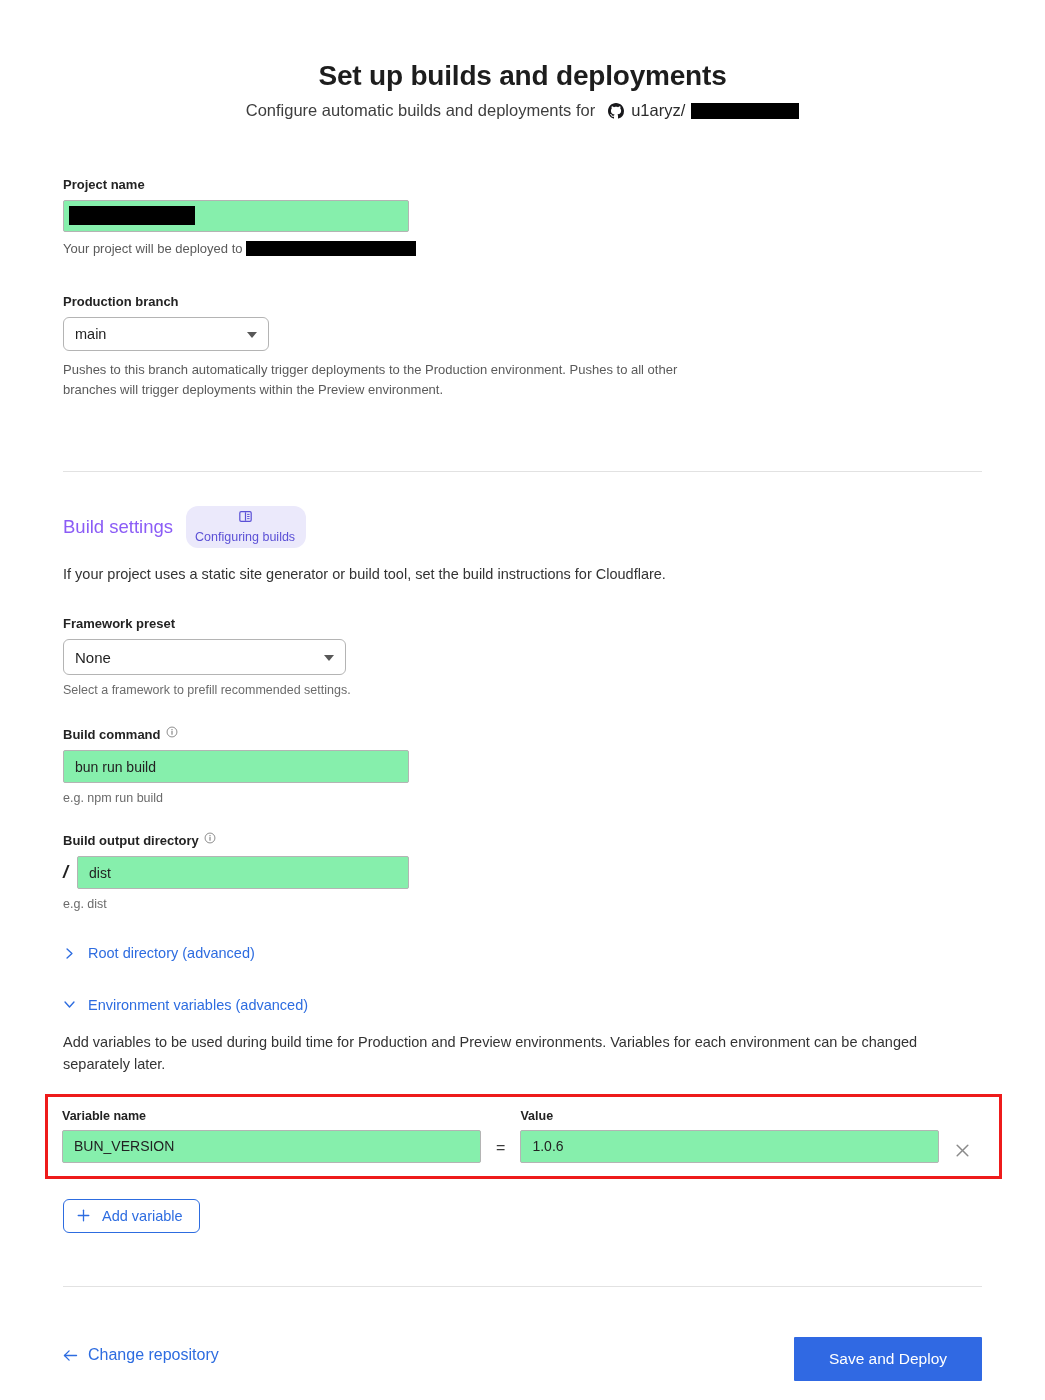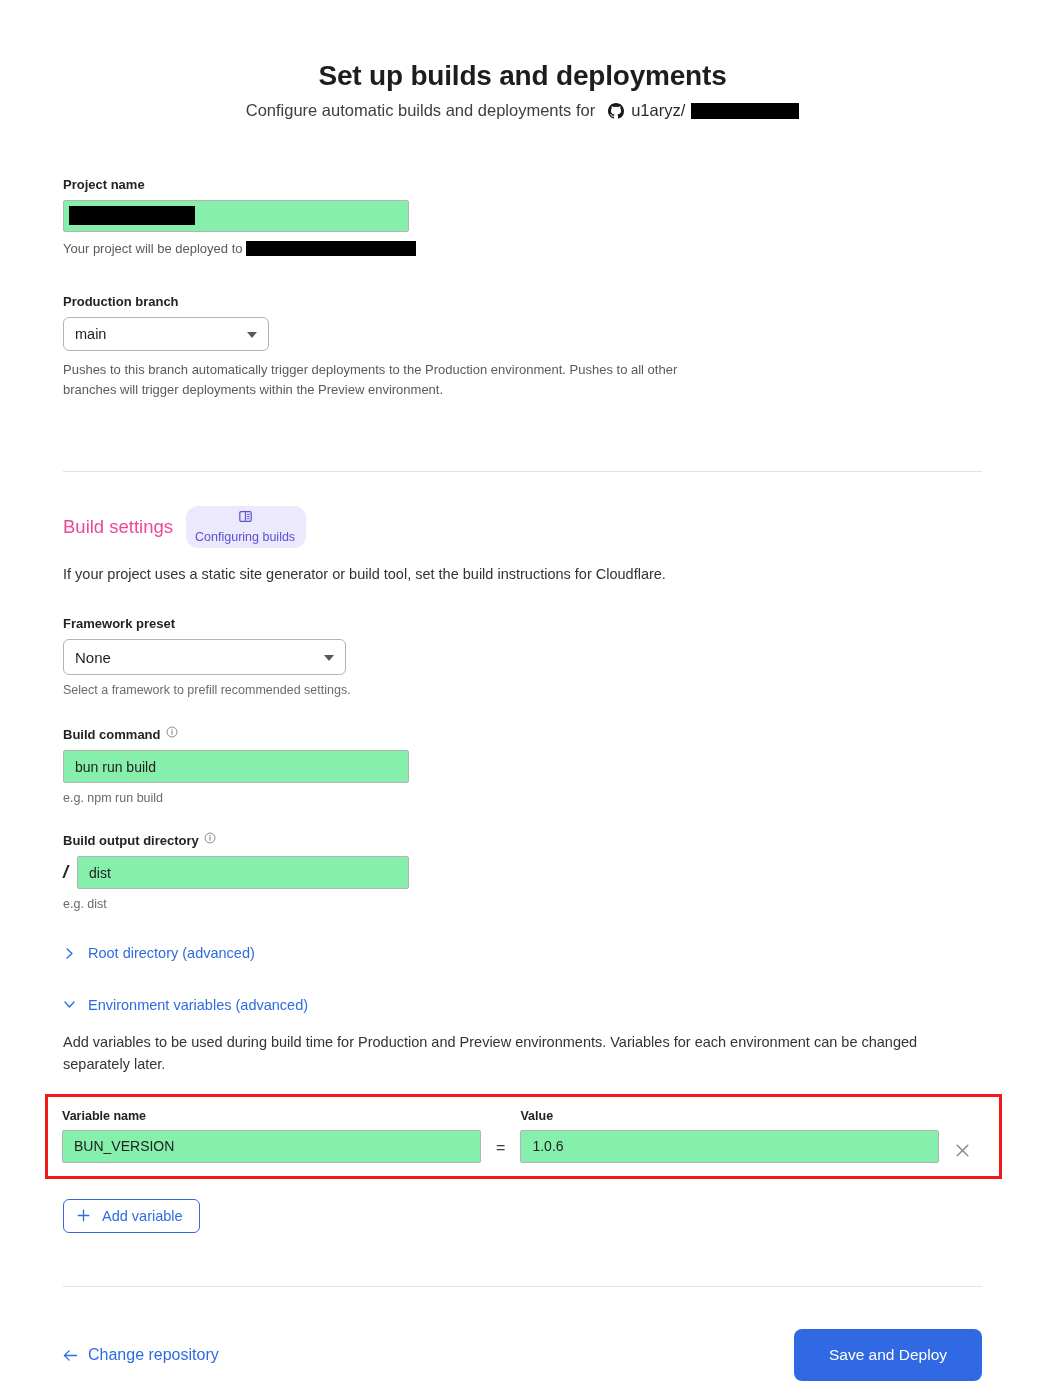--- a/index.html
+++ b/index.html
@@ -161,21 +161,21 @@
   
   .section-head {
     display: flex;
     align-items: center;
     gap: 13px;
   }
   .section-head h2 {
     margin: 0;
     font-size: 18.5px;
     font-weight: normal;
-    color: #ec4899;
+    color: #8b5cf6;
   }
   .doc-badge {
     display: inline-flex;
     align-items: center;
     gap: 7px;
     background: #ebe9fb;
     color: #5b50d6;
     border-radius: 12px;
     padding: 4px 11px 4px 9px;
     font-size: 12.5px;
@@ -294,24 +294,25 @@
     text-decoration: none;
     cursor: pointer;
   }
   .arrow-icon { display: inline-block; width: 15px; height: 13px; }
   .primary-btn {
     border: none;
     background: #3069e3;
     color: #ffffff;
     font-family: "Liberation Sans", sans-serif;
     font-size: 15.5px;
-    border-radius: 8px;
+    border-radius: 1px;
     width: 188px;
-    height: 52px;
+    height: 44px;
     cursor: pointer;
+    margin-top: 8px;
   }
 </style>
 </head>
 <body>
 
 <div class="page">
 
   <div class="header">
     <h1>Set up builds and deployments</h1>
     <div class="subtitle">

